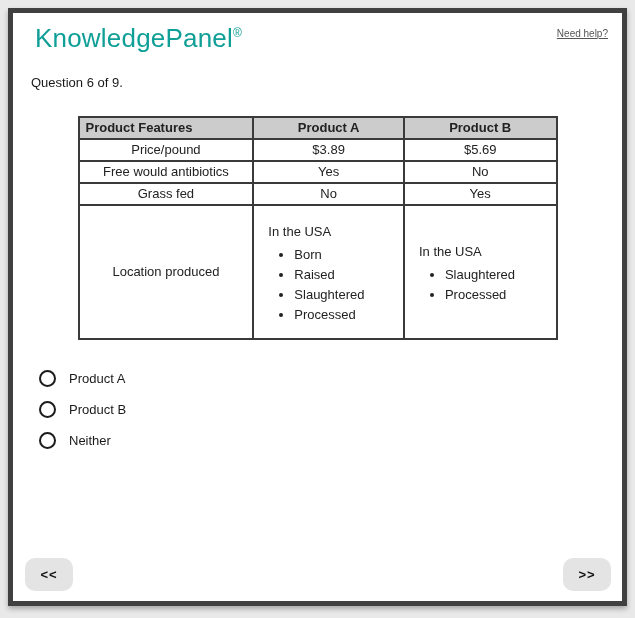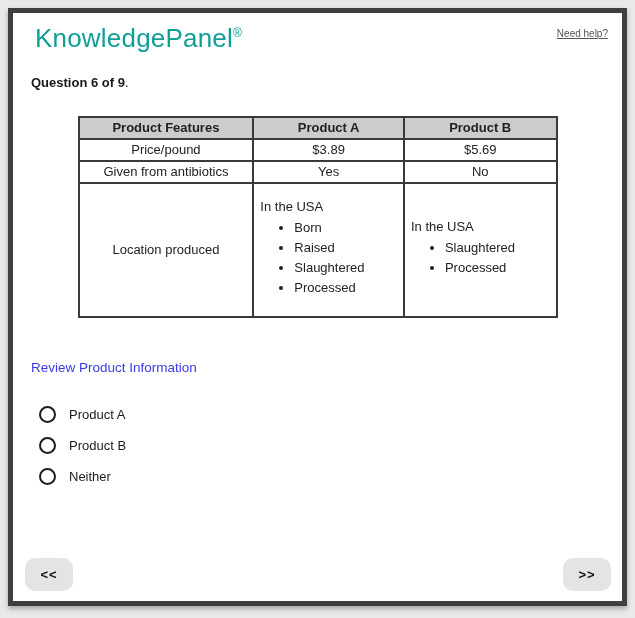--- a/index.html
+++ b/index.html
@@ -40,48 +40,48 @@
     font-size: 10px;
     color: #555555;
     text-decoration: underline;
     cursor: pointer;
     margin-top: 4px;
   }
   .q-counter {
     margin: 22px 0 0 8px;
     font-size: 13px;
   }
-  .q-counter .bold { font-weight: bold; margin-top: 38px; }
+  .q-counter .bold { font-weight: normal; margin-top: 38px; }
 
   table.product-table {
     width: 480px;
     margin: 26px auto 0 auto;
     border-collapse: collapse;
     font-size: 13px;
     color: #222;
   }
   table.product-table th,
   table.product-table td {
     border: 2px solid #3a3a3a;
     padding: 2px 6px;
   }
   table.product-table th {
     background: #cccccc;
     font-weight: bold;
     height: 22px;
     text-align: center;
   }
-  table.product-table th.col-feature { text-align: center; width: 176px; }
+  table.product-table th.col-feature { text-align: left; width: 176px; }
   table.product-table th.col-a { width: 151px; }
   table.product-table th.col-b { width: 153px; }
   table.product-table td { height: 22px; text-align: center; }
   table.product-table td.feature { text-align: center; }
   tr.location-row td { height: 134px; vertical-align: middle; }
   td.loc-cell { text-align: left !important; padding: 4px 6px; }
-  .loc-intro { margin: 0; }
+  .loc-intro { margin: 8px; }
   td.loc-cell ul {
     margin: 6px 0 2px 0;
     padding-left: 34px;
   }
   td.loc-cell li { margin-bottom: 5px; }
 
   .review-link {
     display: inline-block;
     margin: 42px 0 0 8px;
     color: #3a3ae8;
@@ -155,23 +155,28 @@
         <th class="col-b">Product B</th>
       </tr>
     </thead>
     <tbody>
       <tr>
         <td class="feature">Price/pound</td>
         <td>$3.89</td>
         <td>$5.69</td>
       </tr>
       <tr>
-        <td class="feature">Given from antibiotics</td>
+        <td class="feature">Free would antibiotics</td>
         <td>Yes</td>
         <td>No</td>
+      </tr>
+      <tr>
+        <td class="feature">Grass fed</td>
+        <td>No</td>
+        <td>Yes</td>
       </tr>
       <tr class="location-row">
         <td class="feature">Location produced</td>
         <td class="loc-cell">
           <p class="loc-intro">In the USA</p>
           <ul>
             <li>Born</li>
             <li>Raised</li>
             <li>Slaughtered</li>
             <li>Processed</li>
@@ -181,21 +186,20 @@
           <p class="loc-intro">In the USA</p>
           <ul>
             <li>Slaughtered</li>
             <li>Processed</li>
           </ul>
         </td>
       </tr>
     </tbody>
   </table>
 
-  <a class="review-link">Review Product Information</a>
 
 
   <div class="options">
     <div class="option-row">
       <span class="radio-circle"></span>
       <span class="option-label">Product A</span>
     </div>
     <div class="option-row">
       <span class="radio-circle"></span>
       <span class="option-label">Product B</span>

